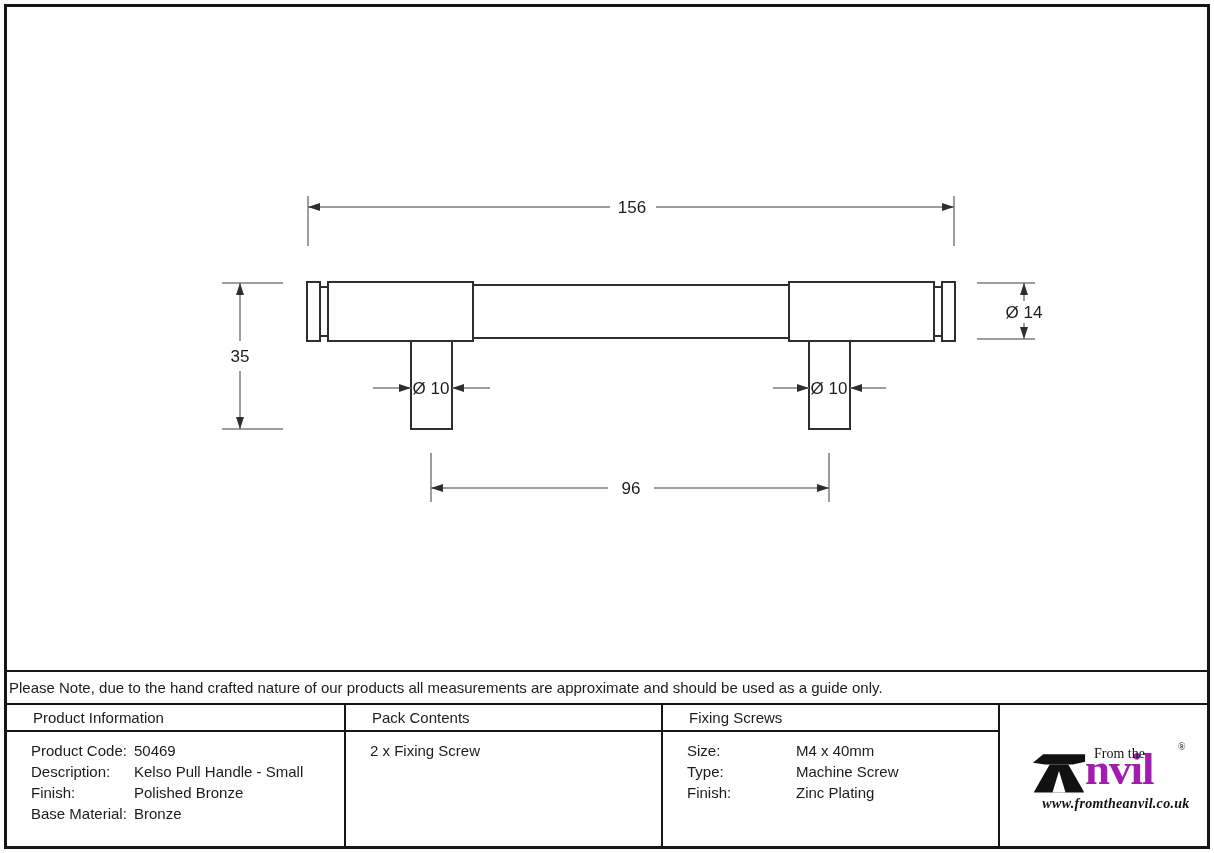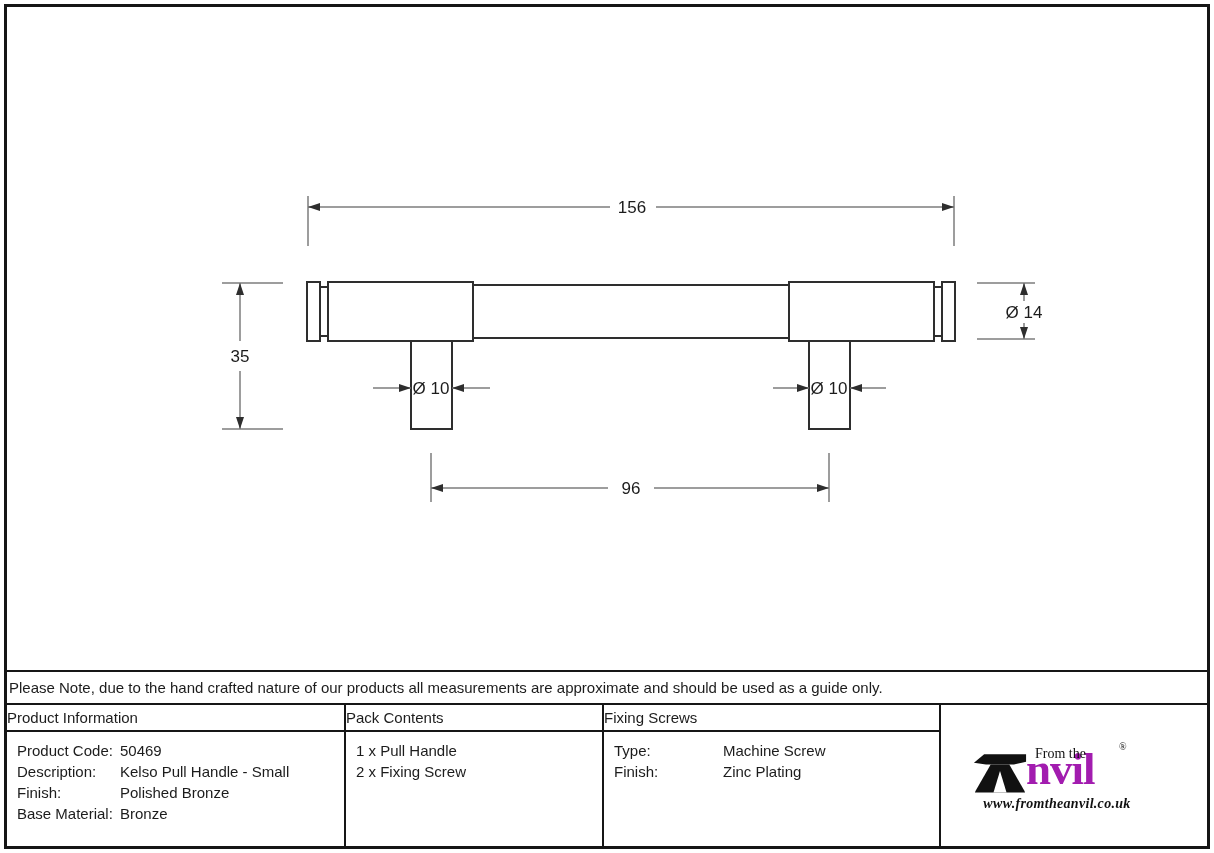--- a/index.html
+++ b/index.html
@@ -23,28 +23,28 @@
     font-size:15px;
   }
 
   
   .spec-table{
     position:absolute;left:7px;right:7px;top:705px;bottom:7px;
     display:flex;box-sizing:border-box;
   }
   .col{position:relative;box-sizing:border-box;border-right:2px solid #161616;}
   .col.product{width:339px;}
-  .col.pack{width:258px;}
+  .col.pack{width:317px;}
   .col.screws{width:337px;}
   .col.logo{flex:1;border-right:none;}
   .col-head{
     height:27px;border-bottom:2px solid #161616;box-sizing:border-box;
-    display:flex;align-items:center;padding-left:0;font-size:15px;
-  }
-  .col-body{padding:8px 0 0 10px;font-size:15px;}
+    display:flex;align-items:center;padding-left:26px;font-size:15px;
+  }
+  .col-body{padding:8px 0 0 24px;font-size:15px;}
   .kv{display:flex;line-height:21px;}
   .kv .k{width:103px;flex:none;}
   .screws .kv .k{width:109px;}
   .pack .col-body div{line-height:21px;}
 
   
   .brand{position:absolute;left:30px;top:38px;width:160px;height:90px;}
   .anvil-svg{position:absolute;left:2px;top:8px;}
   .brand-tagline{
     position:absolute;left:64px;top:3px;
@@ -164,30 +164,33 @@
         <span class="v">Bronze</span>
       </div>
     </div>
   </div>
 
   <div class="col pack">
     <div class="col-head">
       <span>Pack Contents</span>
     </div>
     <div class="col-body">
-      <div>1 x Pull Handle</div>
       <div>2 x Fixing Screw</div>
     </div>
   </div>
 
   <div class="col screws">
     <div class="col-head">
       <span>Fixing Screws</span>
     </div>
     <div class="col-body">
+      <div class="kv">
+        <span class="k">Size:</span>
+        <span class="v">M4 x 40mm</span>
+      </div>
       <div class="kv">
         <span class="k">Type:</span>
         <span class="v">Machine Screw</span>
       </div>
       <div class="kv">
         <span class="k">Finish:</span>
         <span class="v">Zinc Plating</span>
       </div>
     </div>
   </div>

